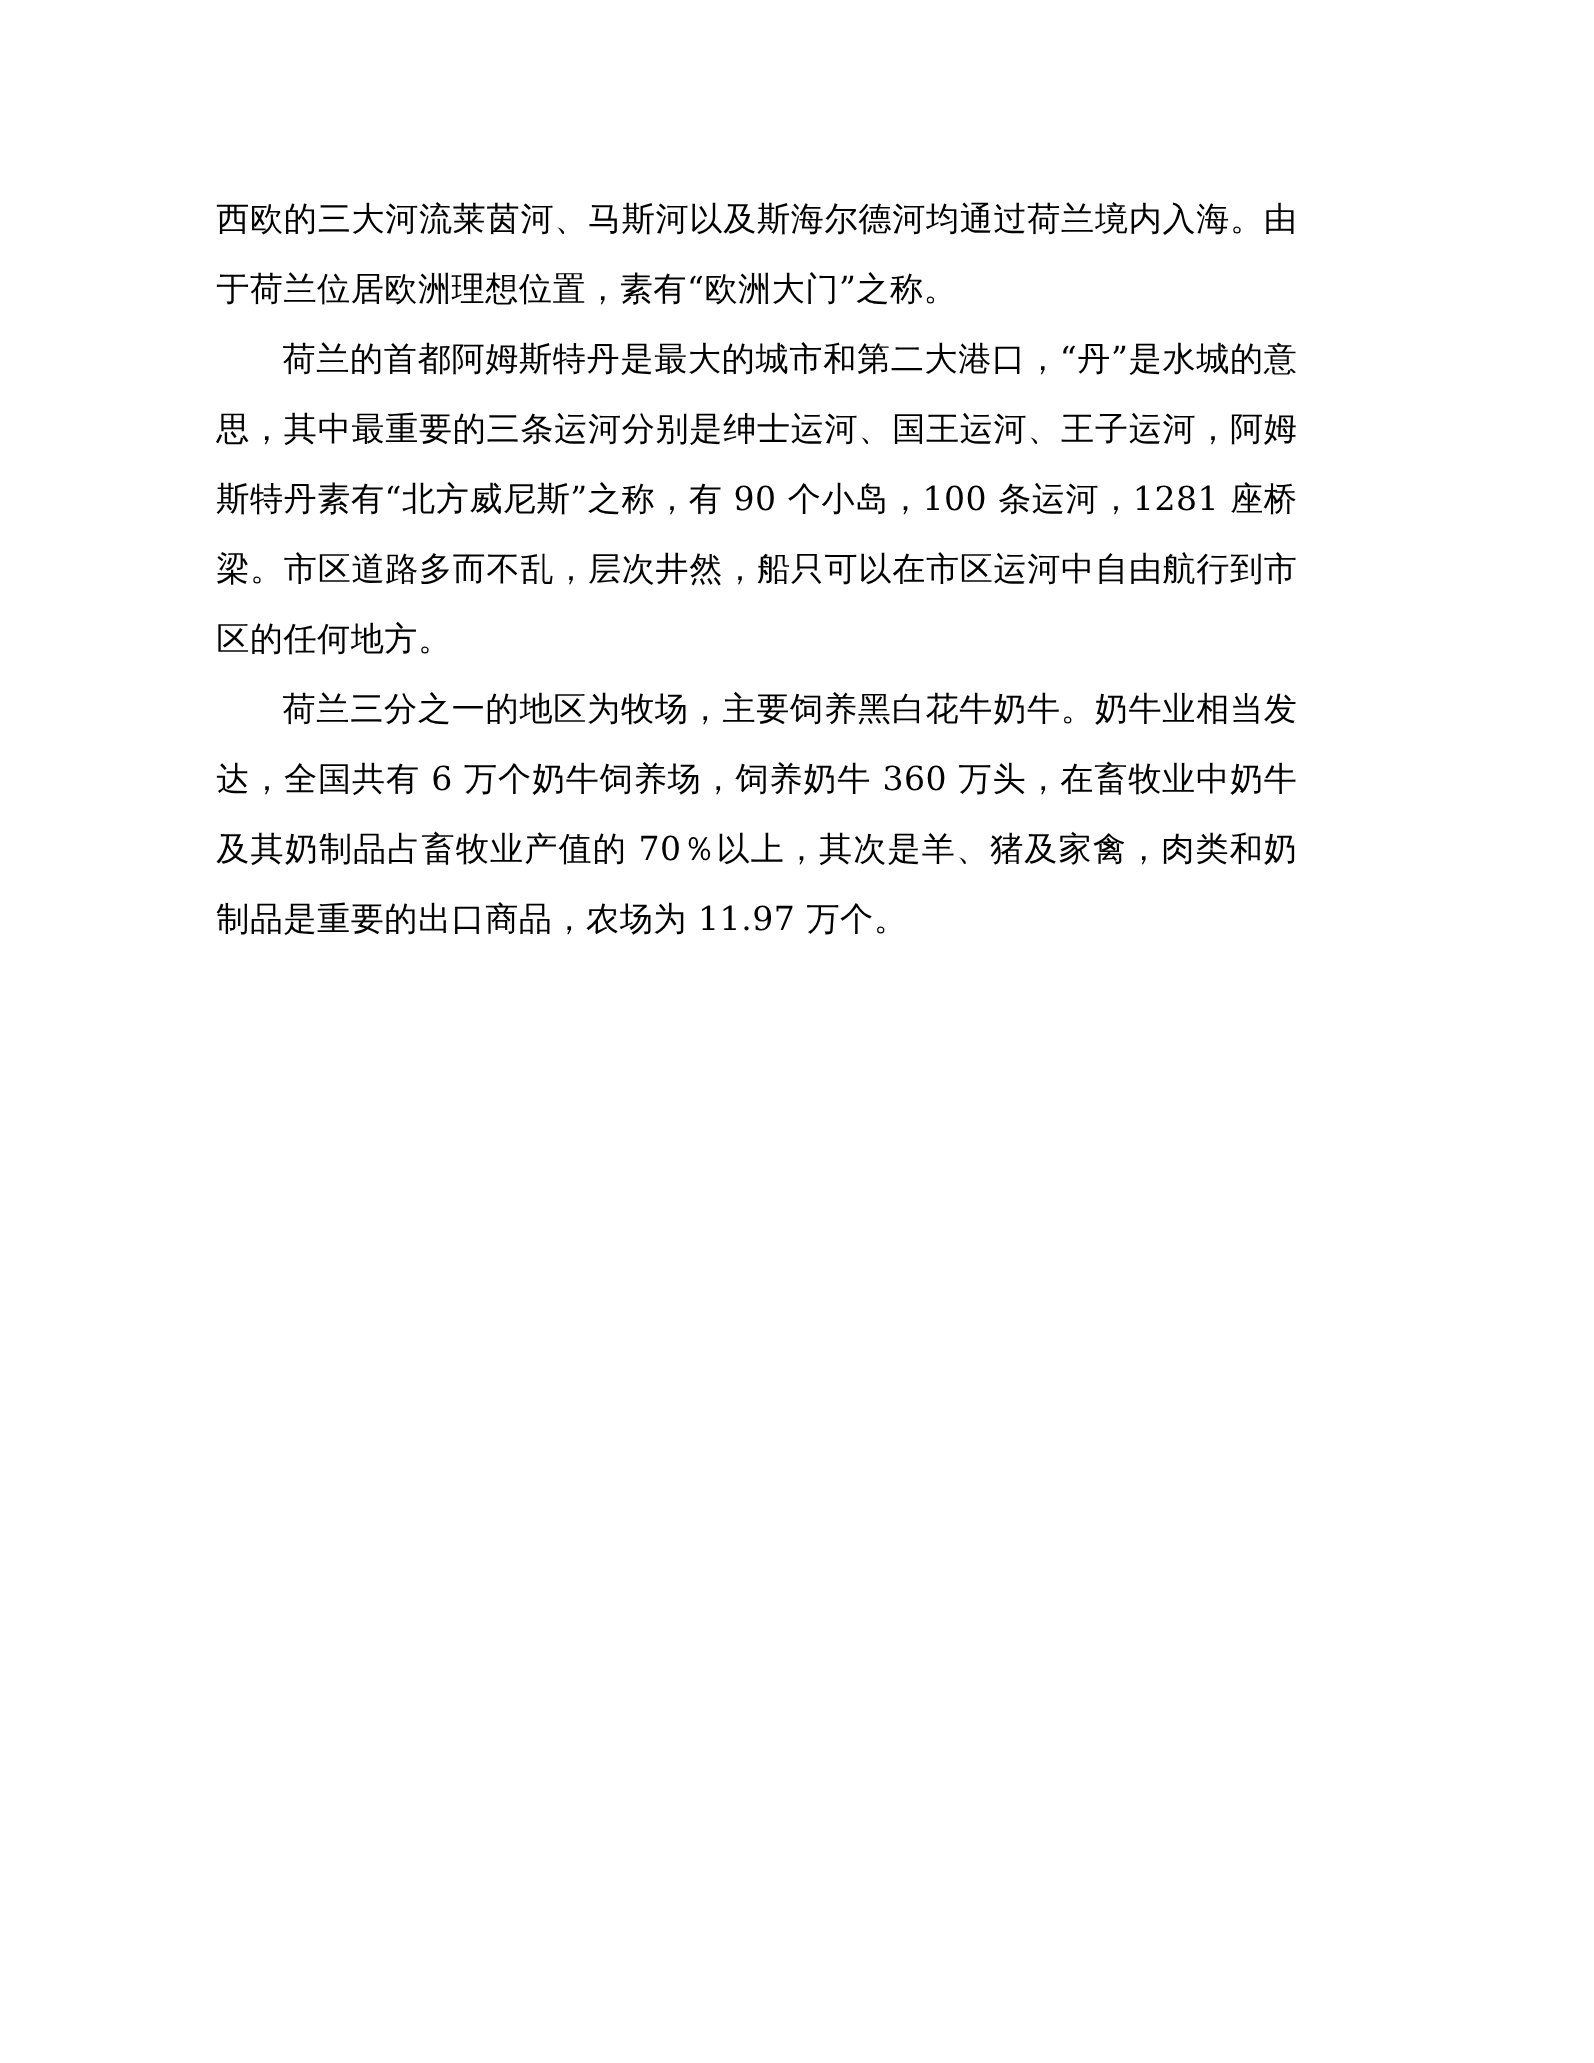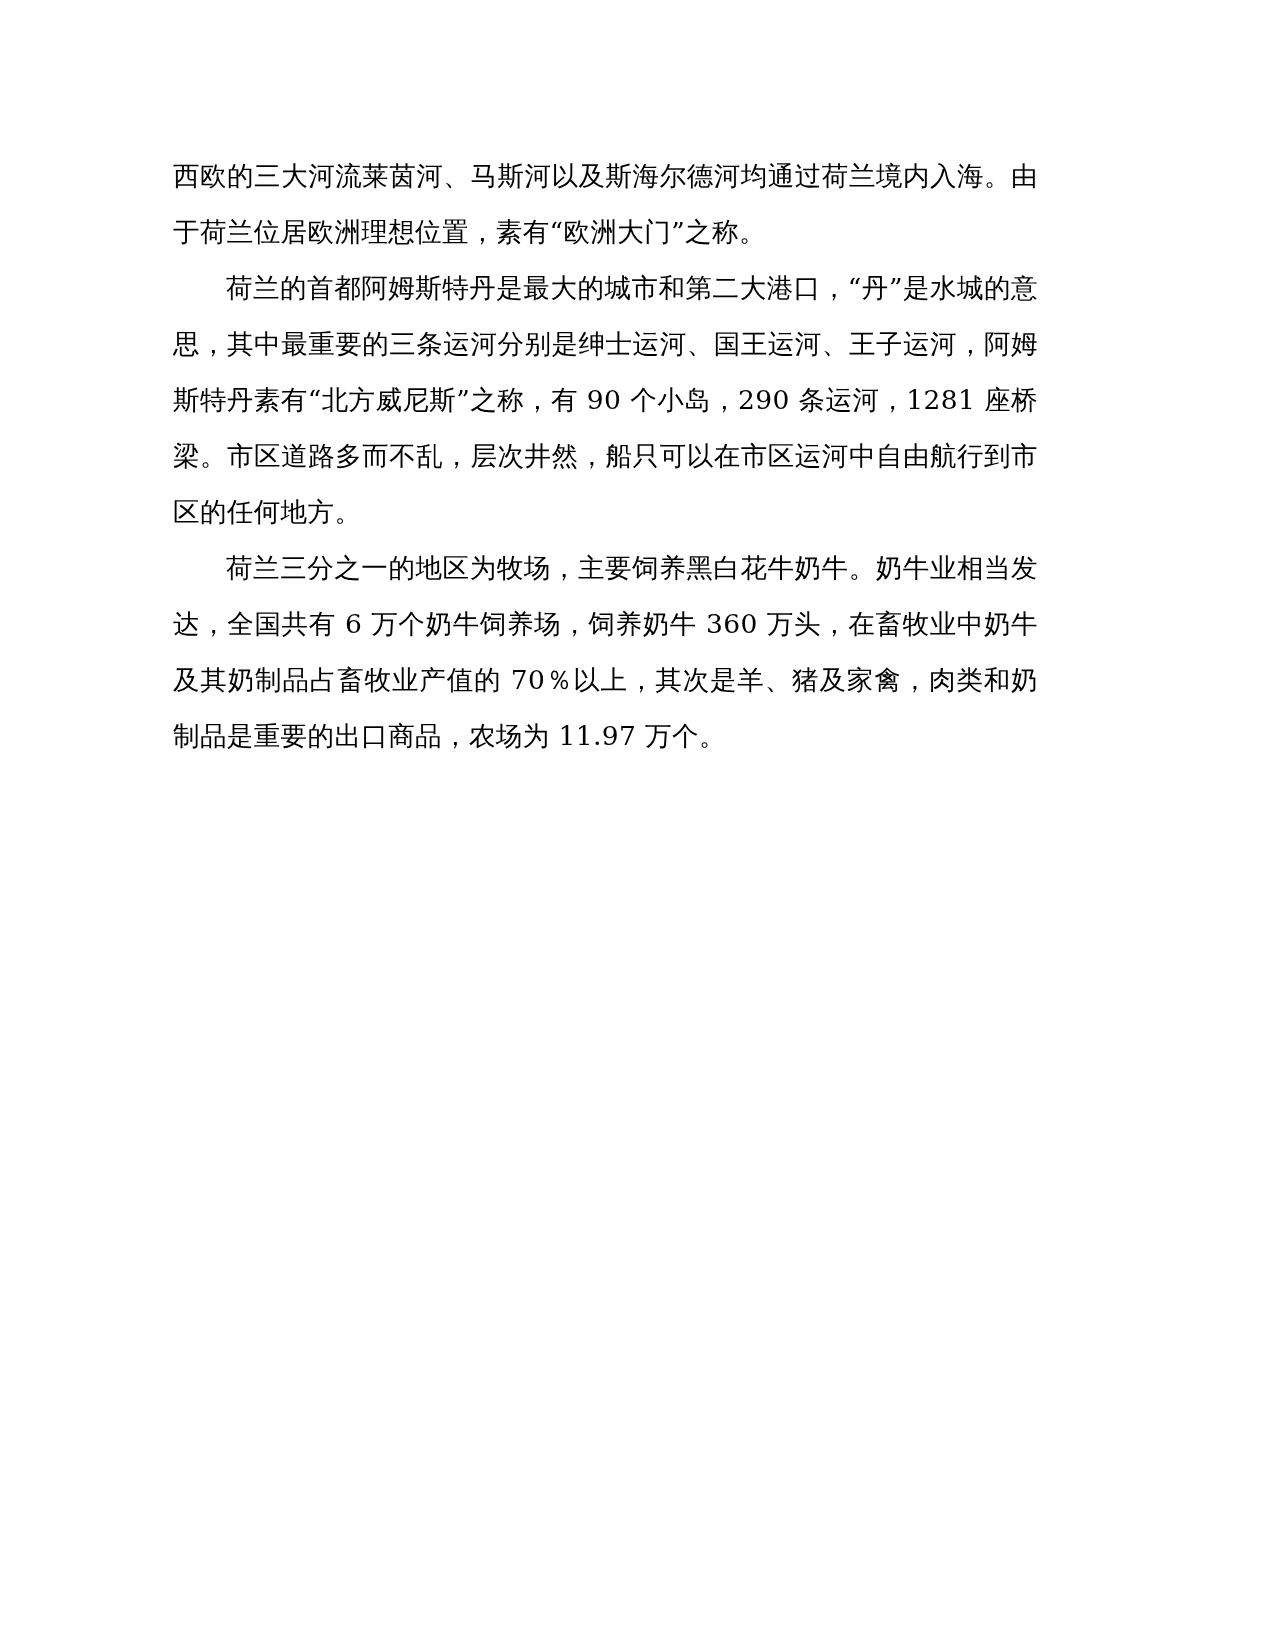--- a/index.html
+++ b/index.html
@@ -37,16 +37,16 @@
   .indent {
     text-indent: 2em;
   }
 </style>
 </head>
 <body>
 
 <div class="page">
   <div class="content">
     <p class="para">西欧的三大河流莱茵河、马斯河以及斯海尔德河均通过荷兰境内入海。由于荷兰位居欧洲理想位置，素有“欧洲大门”之称。</p>
-    <p class="para indent">荷兰的首都阿姆斯特丹是最大的城市和第二大港口，“丹”是水城的意思，其中最重要的三条运河分别是绅士运河、国王运河、王子运河，阿姆斯特丹素有“北方威尼斯”之称，有 90 个小岛，290 条运河，1281 座桥梁。市区道路多而不乱，层次井然，船只可以在市区运河中自由航行到市区的任何地方。</p>
+    <p class="para indent">荷兰的首都阿姆斯特丹是最大的城市和第二大港口，“丹”是水城的意思，其中最重要的三条运河分别是绅士运河、国王运河、王子运河，阿姆斯特丹素有“北方威尼斯”之称，有 90 个小岛，100 条运河，1281 座桥梁。市区道路多而不乱，层次井然，船只可以在市区运河中自由航行到市区的任何地方。</p>
     <p class="para indent">荷兰三分之一的地区为牧场，主要饲养黑白花牛奶牛。奶牛业相当发达，全国共有 6 万个奶牛饲养场，饲养奶牛 360 万头，在畜牧业中奶牛及其奶制品占畜牧业产值的 70％以上，其次是羊、猪及家禽，肉类和奶制品是重要的出口商品，农场为 11.97 万个。</p>
   </div>
 </div>
 
 </body></html>

